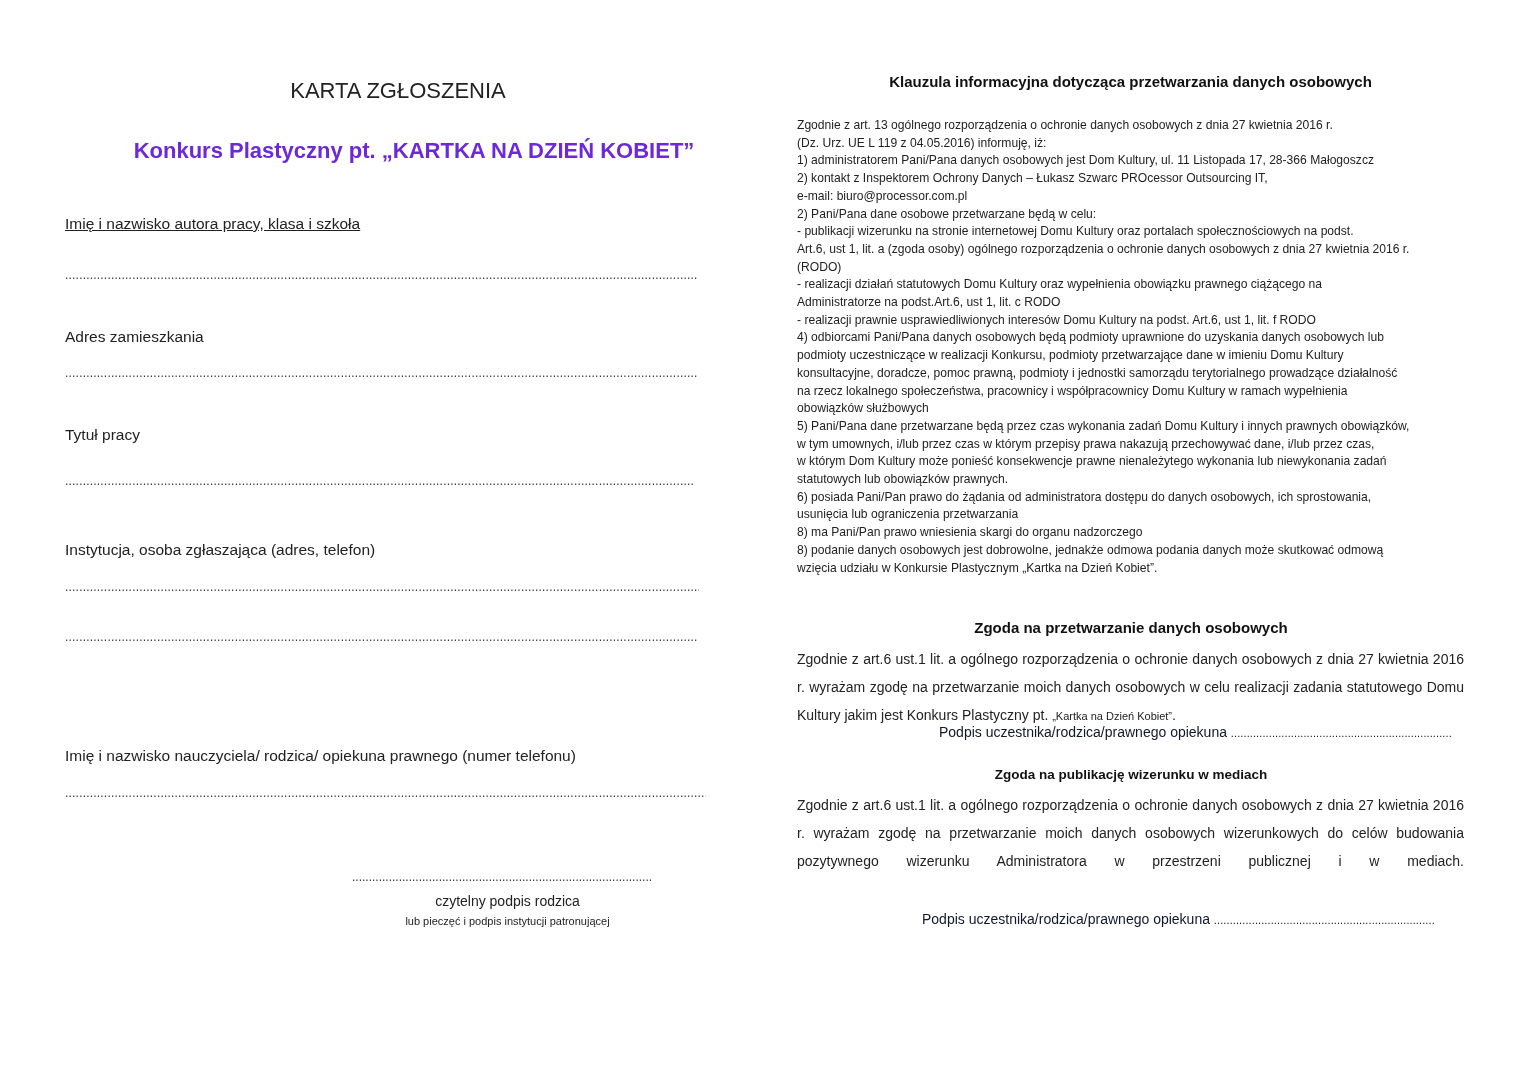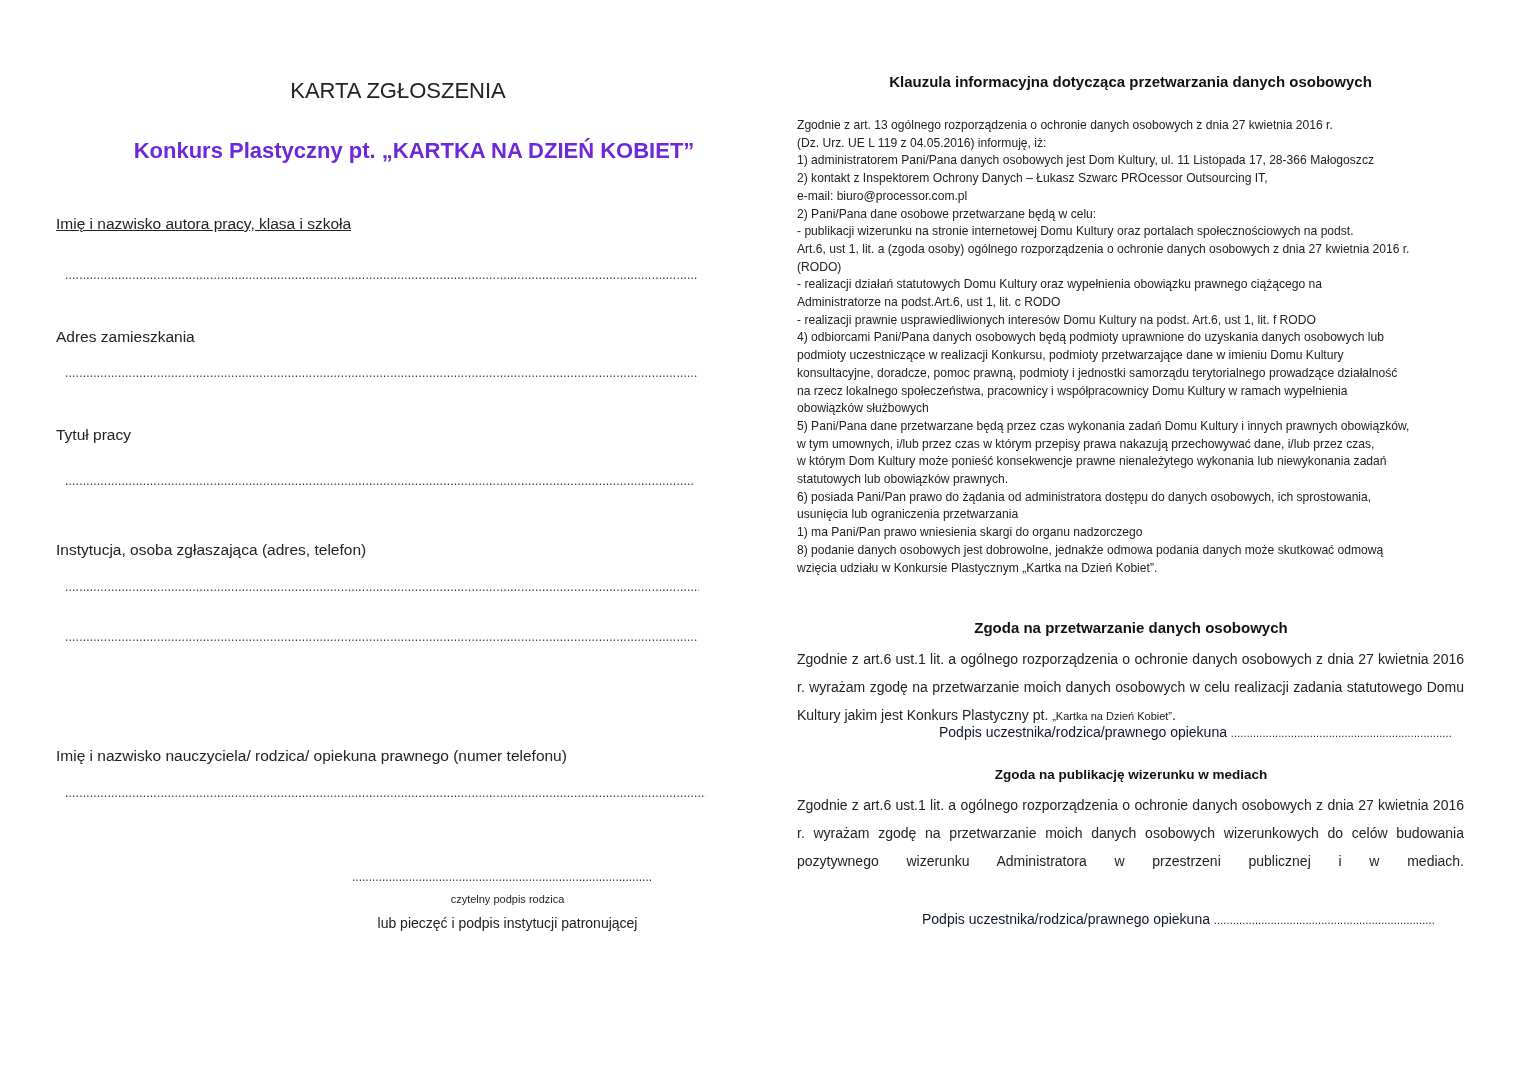--- a/index.html
+++ b/index.html
@@ -3,26 +3,26 @@
 <meta charset="utf-8">
 <style>
   html, body { margin:0; padding:0; background:#ffffff; }
   body { width:1527px; height:1080px; position:relative; overflow:hidden;
          font-family:"Liberation Sans", sans-serif; color:#1a1a1a; }
   .abs { position:absolute; white-space:nowrap; }
 
   
   #left-title { left:0; width:796px; top:78px; text-align:center; font-size:22px; color:#222; }
   #left-subtitle { left:16px; width:796px; top:110px; text-align:center; font-size:22px; font-weight:bold; color:#6d28d9;margin-top:28px; }
-  .field-label { left:56px; font-size:15.5px; color:#222; }
+  .field-label { left:65px; font-size:15.5px; color:#222; }
   .field-label.underline { text-decoration:underline; }
   .dots { left:65px; font-size:12px; letter-spacing:0.2px; color:#333; overflow:hidden; }
   #sig-dots { left:352px; top:870px; width:300px; font-size:12px; color:#333; overflow:hidden; }
-  #sig-line1 { left:340px; width:335px; top:893px; text-align:center; font-size:11px; color:#222; }
-  #sig-line2 { left:340px; width:335px; top:915px; text-align:center; font-size:14px; color:#222; }
+  #sig-line1 { left:340px; width:335px; top:893px; text-align:center; font-size:14px; color:#222; }
+  #sig-line2 { left:340px; width:335px; top:915px; text-align:center; font-size:11px; color:#222; }
 
   
   #right-title { left:797px; width:667px; top:73px; text-align:center; font-size:15px; font-weight:bold; color:#111; }
   #clause { left:797px; top:117px; width:668px; font-size:12.1px; line-height:17.7px; color:#222; white-space:normal; }
   #clause .ln { display:block; white-space:nowrap; }
 
   .sec-title { left:797px; width:668px; text-align:center; font-weight:bold; color:#111; }
   #consent1-title { top:619px; font-size:15px; }
   #consent2-title { top:767px; font-size:13.5px; }
   .consent-body { left:797px; width:667px; font-size:14px; line-height:28px; color:#222;
@@ -84,21 +84,21 @@
     <span class="ln">podmioty uczestniczące w realizacji Konkursu, podmioty przetwarzające dane w imieniu Domu Kultury</span>
     <span class="ln">konsultacyjne, doradcze, pomoc prawną, podmioty i jednostki samorządu terytorialnego prowadzące działalność</span>
     <span class="ln">na rzecz lokalnego społeczeństwa, pracownicy i współpracownicy Domu Kultury w ramach wypełnienia</span>
     <span class="ln">obowiązków służbowych</span>
     <span class="ln">5) Pani/Pana dane przetwarzane będą przez czas wykonania zadań Domu Kultury i innych prawnych obowiązków,</span>
     <span class="ln">w tym umownych, i/lub przez czas w którym przepisy prawa nakazują przechowywać dane, i/lub przez czas,</span>
     <span class="ln">w którym Dom Kultury może ponieść konsekwencje prawne nienależytego wykonania lub niewykonania zadań</span>
     <span class="ln">statutowych lub obowiązków prawnych.</span>
     <span class="ln">6) posiada Pani/Pan prawo do żądania od administratora dostępu do danych osobowych, ich sprostowania,</span>
     <span class="ln">usunięcia lub ograniczenia przetwarzania</span>
-    <span class="ln">1) ma Pani/Pan prawo wniesienia skargi do organu nadzorczego</span>
+    <span class="ln">8) ma Pani/Pan prawo wniesienia skargi do organu nadzorczego</span>
     <span class="ln">8) podanie danych osobowych jest dobrowolne, jednakże odmowa podania danych może skutkować odmową</span>
     <span class="ln">wzięcia udziału w  Konkursie Plastycznym „Kartka na Dzień Kobiet”.</span>
   </div>
 
   <div id="consent1-title" class="abs sec-title">Zgoda na przetwarzanie danych osobowych</div>
   <div id="consent1-body" class="abs consent-body"><span>Zgodnie z art.6 ust.1 lit. a ogólnego rozporządzenia o ochronie danych osobowych z dnia 27 kwietnia 2016 r. wyrażam zgodę na przetwarzanie moich danych osobowych w celu realizacji zadania statutowego Domu Kultury jakim jest  Konkurs Plastyczny pt. </span><span class="small-quote">„Kartka na Dzień Kobiet”</span><span>.</span></div>
   <div id="consent1-sign" class="abs sign-row"><span>Podpis uczestnika/rodzica/prawnego opiekuna </span><span class="sign-dots">......................................................................</span></div>
 
   <div id="consent2-title" class="abs sec-title">Zgoda na publikację wizerunku w mediach</div>
   <div id="consent2-body" class="abs consent-body">Zgodnie z art.6 ust.1 lit. a ogólnego rozporządzenia o ochronie danych osobowych z dnia 27 kwietnia 2016 r. wyrażam zgodę na przetwarzanie moich danych osobowych wizerunkowych do celów budowania pozytywnego wizerunku Administratora w przestrzeni publicznej i w mediach.</div>

